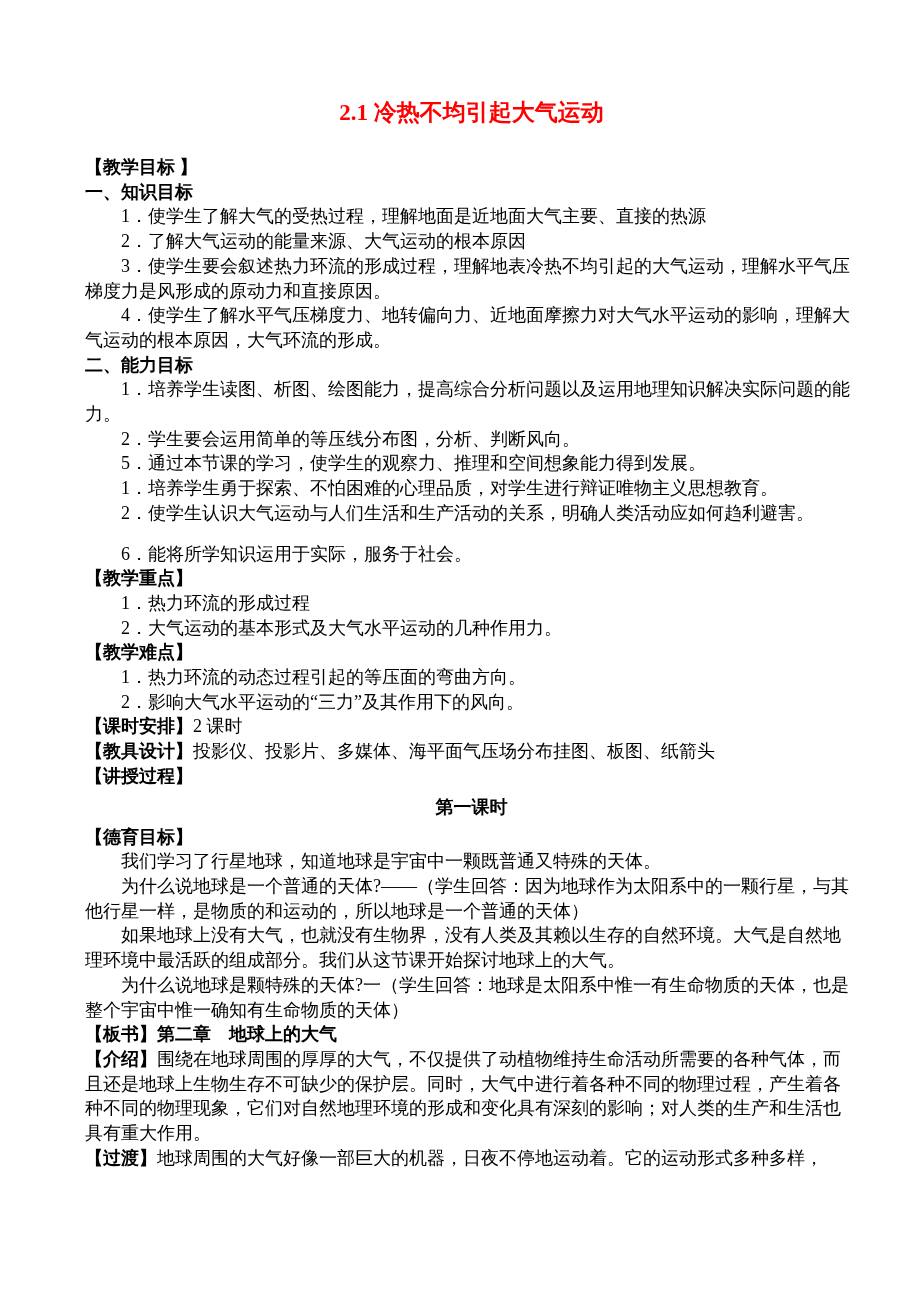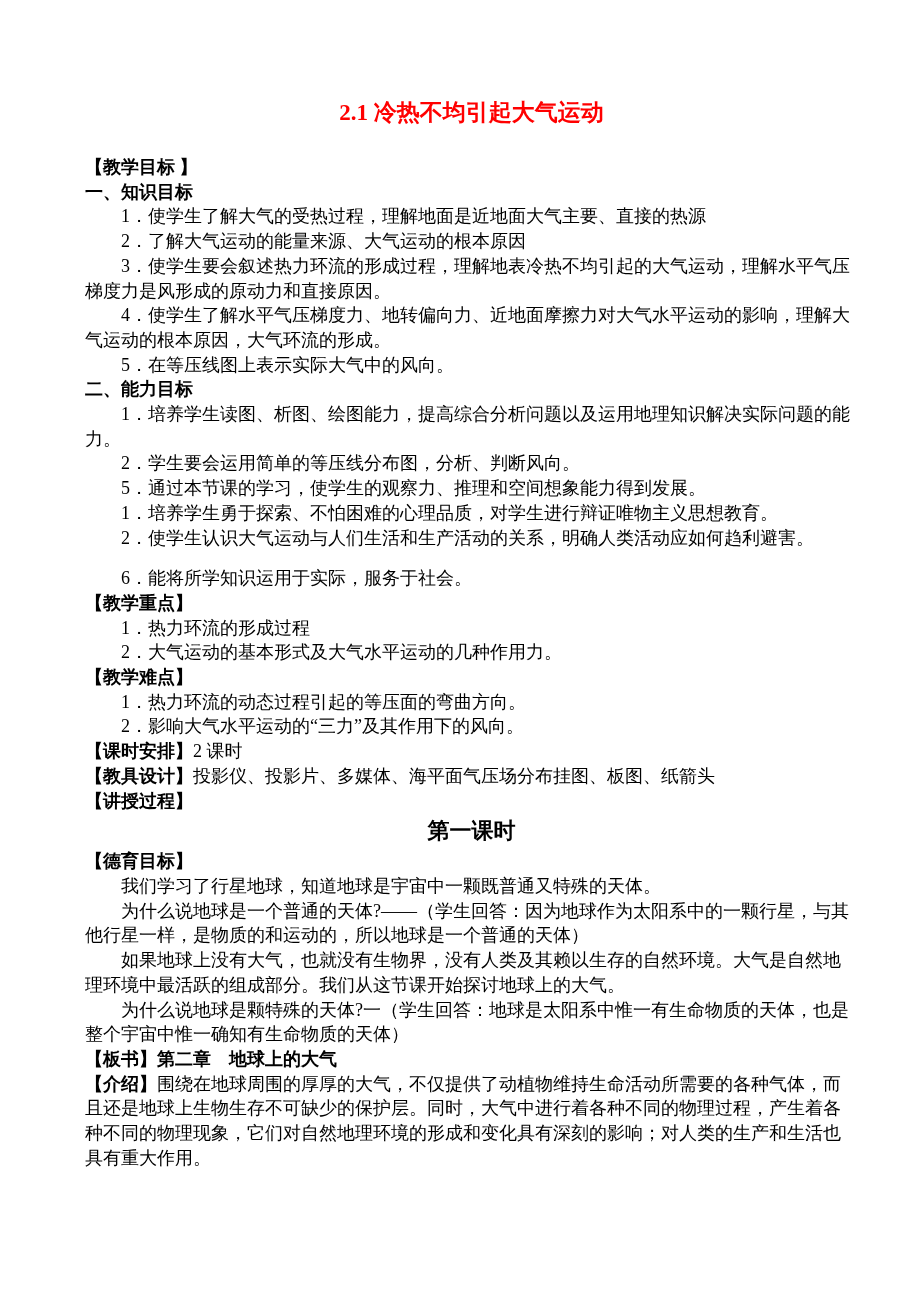--- a/index.html
+++ b/index.html
@@ -28,41 +28,40 @@
     font-weight: bold;
     font-size: 23px;
     line-height: 30px;
   }
   p { margin: 0; }
   .bold { font-weight: bold; }
   .indent { text-indent: 2em; }
   .lesson-heading {
     text-align: center;
     font-weight: bold;
-    font-size: 22px;
+    font-size: 18px;
     line-height: 32px;
     margin: 2px 0 2px 0;
   }
   .spacer { height: 16px; }
 </style>
 </head>
 <body>
 
 <div class="page">
 
   <h1 class="doc-title">2.1 冷热不均引起大气运动</h1>
 
   <p class="bold">【教学目标 】</p>
 
   <p class="bold">一、知识目标</p>
   <p class="indent">1．使学生了解大气的受热过程，理解地面是近地面大气主要、直接的热源</p>
   <p class="indent">2．了解大气运动的能量来源、大气运动的根本原因</p>
   <p class="indent">3．使学生要会叙述热力环流的形成过程，理解地表冷热不均引起的大气运动，理解水平气压梯度力是风形成的原动力和直接原因。</p>
   <p class="indent">4．使学生了解水平气压梯度力、地转偏向力、近地面摩擦力对大气水平运动的影响，理解大气运动的根本原因，大气环流的形成。</p>
-  <p class="indent">5．在等压线图上表示实际大气中的风向。</p>
 
   <p class="bold">二、能力目标</p>
   <p class="indent">1．培养学生读图、析图、绘图能力，提高综合分析问题以及运用地理知识解决实际问题的能力。</p>
   <p class="indent">2．学生要会运用简单的等压线分布图，分析、判断风向。</p>
   <p class="indent">5．通过本节课的学习，使学生的观察力、推理和空间想象能力得到发展。</p>
 
   <p class="indent">1．培养学生勇于探索、不怕困难的心理品质，对学生进行辩证唯物主义思想教育。</p>
   <p class="indent">2．使学生认识大气运动与人们生活和生产活动的关系，明确人类活动应如何趋利避害。</p>
   <div class="spacer"></div>
   <p class="indent">6．能将所学知识运用于实际，服务于社会。</p>
@@ -86,14 +85,15 @@
   <p class="bold">【德育目标】</p>
   <p class="indent">我们学习了行星地球，知道地球是宇宙中一颗既普通又特殊的天体。</p>
   <p class="indent">为什么说地球是一个普通的天体?——（学生回答：因为地球作为太阳系中的一颗行星，与其他行星一样，是物质的和运动的，所以地球是一个普通的天体）</p>
   <p class="indent">如果地球上没有大气，也就没有生物界，没有人类及其赖以生存的自然环境。大气是自然地理环境中最活跃的组成部分。我们从这节课开始探讨地球上的大气。</p>
   <p class="indent">为什么说地球是颗特殊的天体?一（学生回答：地球是太阳系中惟一有生命物质的天体，也是整个宇宙中惟一确知有生命物质的天体）</p>
 
   <p class="bold">【板书】第二章　地球上的大气</p>
 
   <p><span class="bold">【介绍】</span><span>围绕在地球周围的厚厚的大气，不仅提供了动植物维持生命活动所需要的各种气体，而且还是地球上生物生存不可缺少的保护层。同时，大气中进行着各种不同的物理过程，产生着各种不同的物理现象，它们对自然地理环境的形成和变化具有深刻的影响；对人类的生产和生活也具有重大作用。</span></p>
 
+  <p><span class="bold">【过渡】</span><span>地球周围的大气好像一部巨大的机器，日夜不停地运动着。它的运动形式多种多样，</span></p>
 
 </div>
 
 </body></html>

